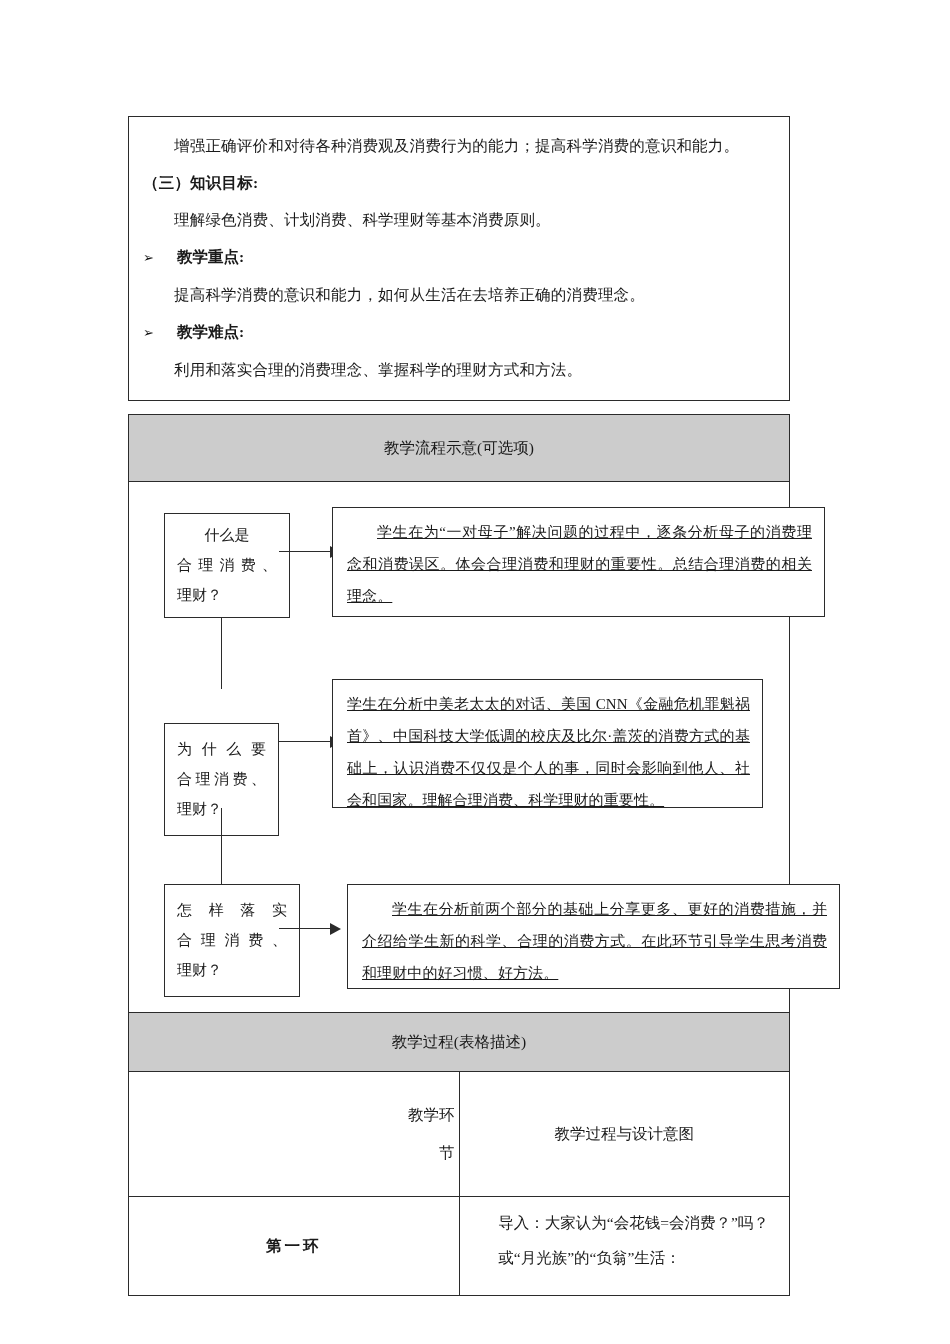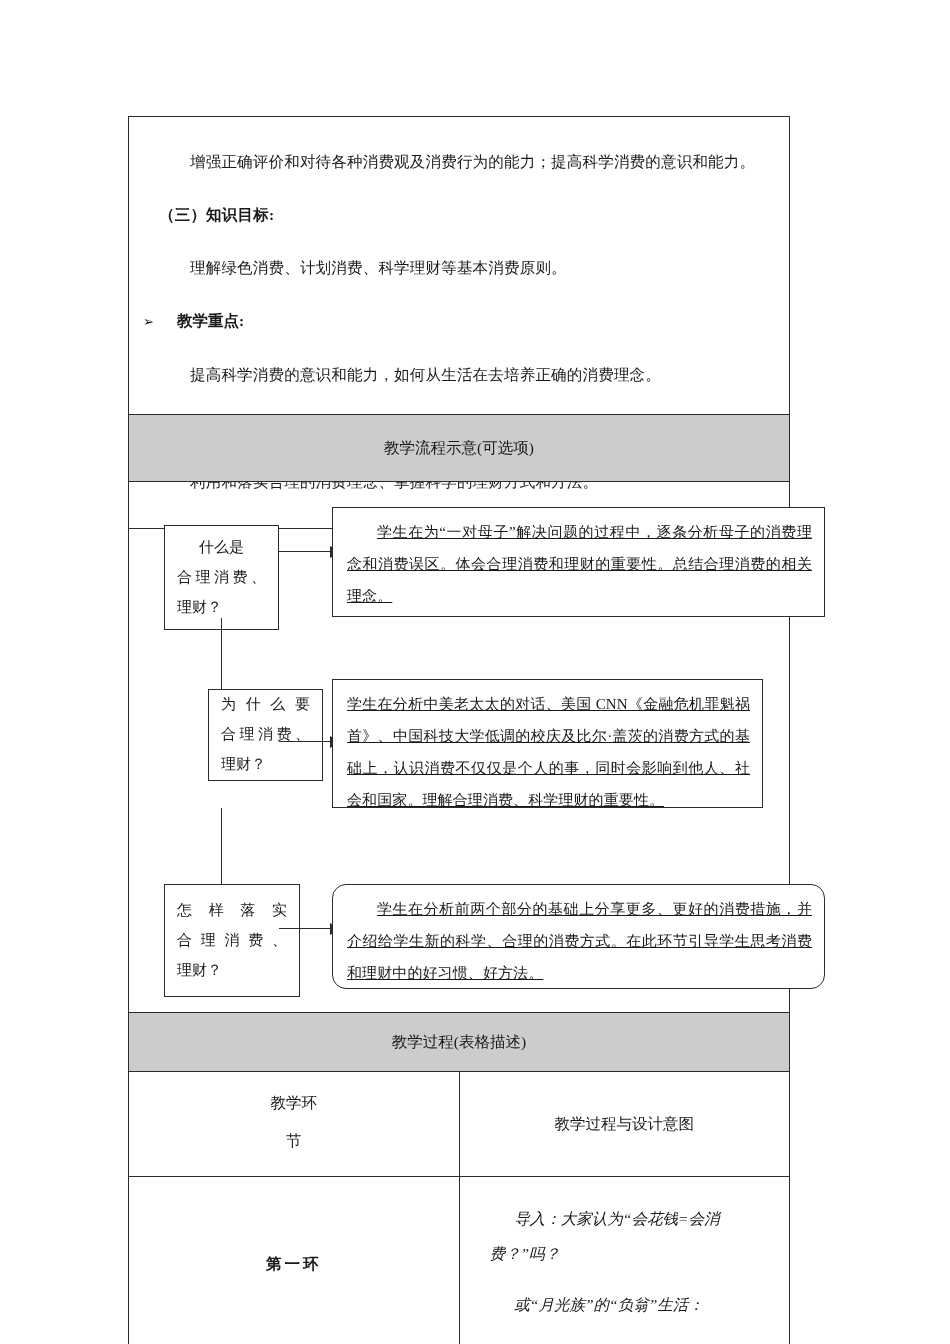--- a/index.html
+++ b/index.html
@@ -38,21 +38,21 @@
     left: 128px;
     top: 116px;
     width: 662px;
   }
   #objectives-table td {
     padding: 10px 14px 12px 14px;
   }
   .para {
     font-size: 15.5px;
     line-height: 37px;
-    margin: 16px;
+    margin: 0;
     letter-spacing: .2px;
   }
   .para.indent { text-indent: 2em; }
   .para.bold   { font-weight: bold; }
 
   .bullet-line {
     display: flex;
     align-items: baseline;
     font-size: 15.5px;
     line-height: 37px;
@@ -164,25 +164,25 @@
   #process-table td.hdr {
     background: #cccccc;
     text-align: center;
     font-size: 15.5px;
     height: 34px;
     line-height: 34px;
     vertical-align: middle;
   }
   #process-table td.col-head-left {
     width: 85px;
-    text-align: center;
+    text-align: right;
     vertical-align: top;
     font-size: 15.5px;
     line-height: 38px;
-    padding: 12px 4px;
+    padding: 24px 4px;
   }
   #process-table td.col-head-right {
     text-align: center;
     vertical-align: middle;
     font-size: 15.5px;
     height: 80px;
   }
   #process-table td.stage-cell {
     width: 85px;
     text-align: center;
@@ -191,25 +191,24 @@
     font-size: 15.5px;
     letter-spacing: 3px;
     padding: 6px 10px;
   }
   #process-table td.body-cell {
     vertical-align: top;
     padding: 8px 14px 14px 14px;
     height: 76px;
   }
   #process-table td.body-cell p {
-    margin: 16px;
+    margin: 0;
     font-size: 15.5px;
     line-height: 35px;
     text-indent: 1.6em;
-    font-style: italic;
   }
 </style>
 </head>
 <body>
 
 <div class="page">
 
   <table class="doc-table" id="objectives-table">
     <tbody>
         <tr>
@@ -246,36 +245,36 @@
       <td class="hdr">教学流程示意(可选项)</td>
     </tr>
     <tr>
       <td class="canvas"></td>
     </tr>
   </tbody>
     </table>
 
   <div id="flow-overlay">
 
-    <div class="q-box" style="left:164px; top:513px; width:115px; height:105px;margin-top:12px;">
+    <div class="q-box" style="left:164px; top:513px; width:126px; height:105px;">
       <div class="q-line center">什么是</div>
       <div class="q-line spread">合理消费、</div>
       <div class="q-line">理财？</div>
     </div>
 
     <div class="conn-h" style="left:279px; top:551px; width:52px;"></div>
     <div class="arrow-head" style="left:330px; top:546px;"></div>
 
     <div class="d-box" style="left:332px; top:507px; width:493px; height:110px;">
       <p class="indent">学生在为“一对母子”解决问题的过程中，逐条分析母子的消费理念和消费误区。体会合理消费和理财的重要性。总结合理消费的相关理念。</p>
     </div>
 
     <div class="conn-v" style="left:221px; top:618px; height:71px;"></div>
 
-    <div class="q-box" style="left:164px; top:689px; width:115px; height:92px;margin-left:44px;">
+    <div class="q-box" style="left:164px; top:723px; width:115px; height:113px;">
       <div class="q-line spread">为什么要</div>
       <div class="q-line spread">合理消费、</div>
       <div class="q-line">理财？</div>
     </div>
 
     <div class="conn-h" style="left:279px; top:741px; width:52px;"></div>
     <div class="arrow-head" style="left:330px; top:736px;"></div>
 
     <div class="d-box" style="left:332px; top:679px; width:431px; height:129px;">
       <p>学生在分析中美老太太的对话、美国 CNN《金融危机罪魁祸首》、中国科技大学低调的校庆及比尔·盖茨的消费方式的基础上，认识消费不仅仅是个人的事，同时会影响到他人、社会和国家。理解合理消费、科学理财的重要性。</p>
@@ -285,21 +284,21 @@
 
     <div class="q-box" style="left:164px; top:884px; width:136px; height:113px;">
       <div class="q-line spread">怎样落实</div>
       <div class="q-line spread">合理消费、</div>
       <div class="q-line">理财？</div>
     </div>
 
     <div class="conn-h" style="left:279px; top:928px; width:52px;"></div>
     <div class="arrow-head" style="left:330px; top:923px;"></div>
 
-    <div class="d-box" style="left:332px; top:884px; width:493px; height:105px;border-radius:14px;">
+    <div class="d-box" style="left:347px; top:884px; width:493px; height:105px;">
       <p class="indent">学生在分析前两个部分的基础上分享更多、更好的消费措施，并介绍给学生新的科学、合理的消费方式。在此环节引导学生思考消费和理财中的好习惯、好方法。</p>
     </div>
 
   </div>
 
   <table class="doc-table" id="process-table">
     <tbody>
         <tr>
       <td class="hdr" colspan="2">教学过程(表格描述)</td>
     </tr>

